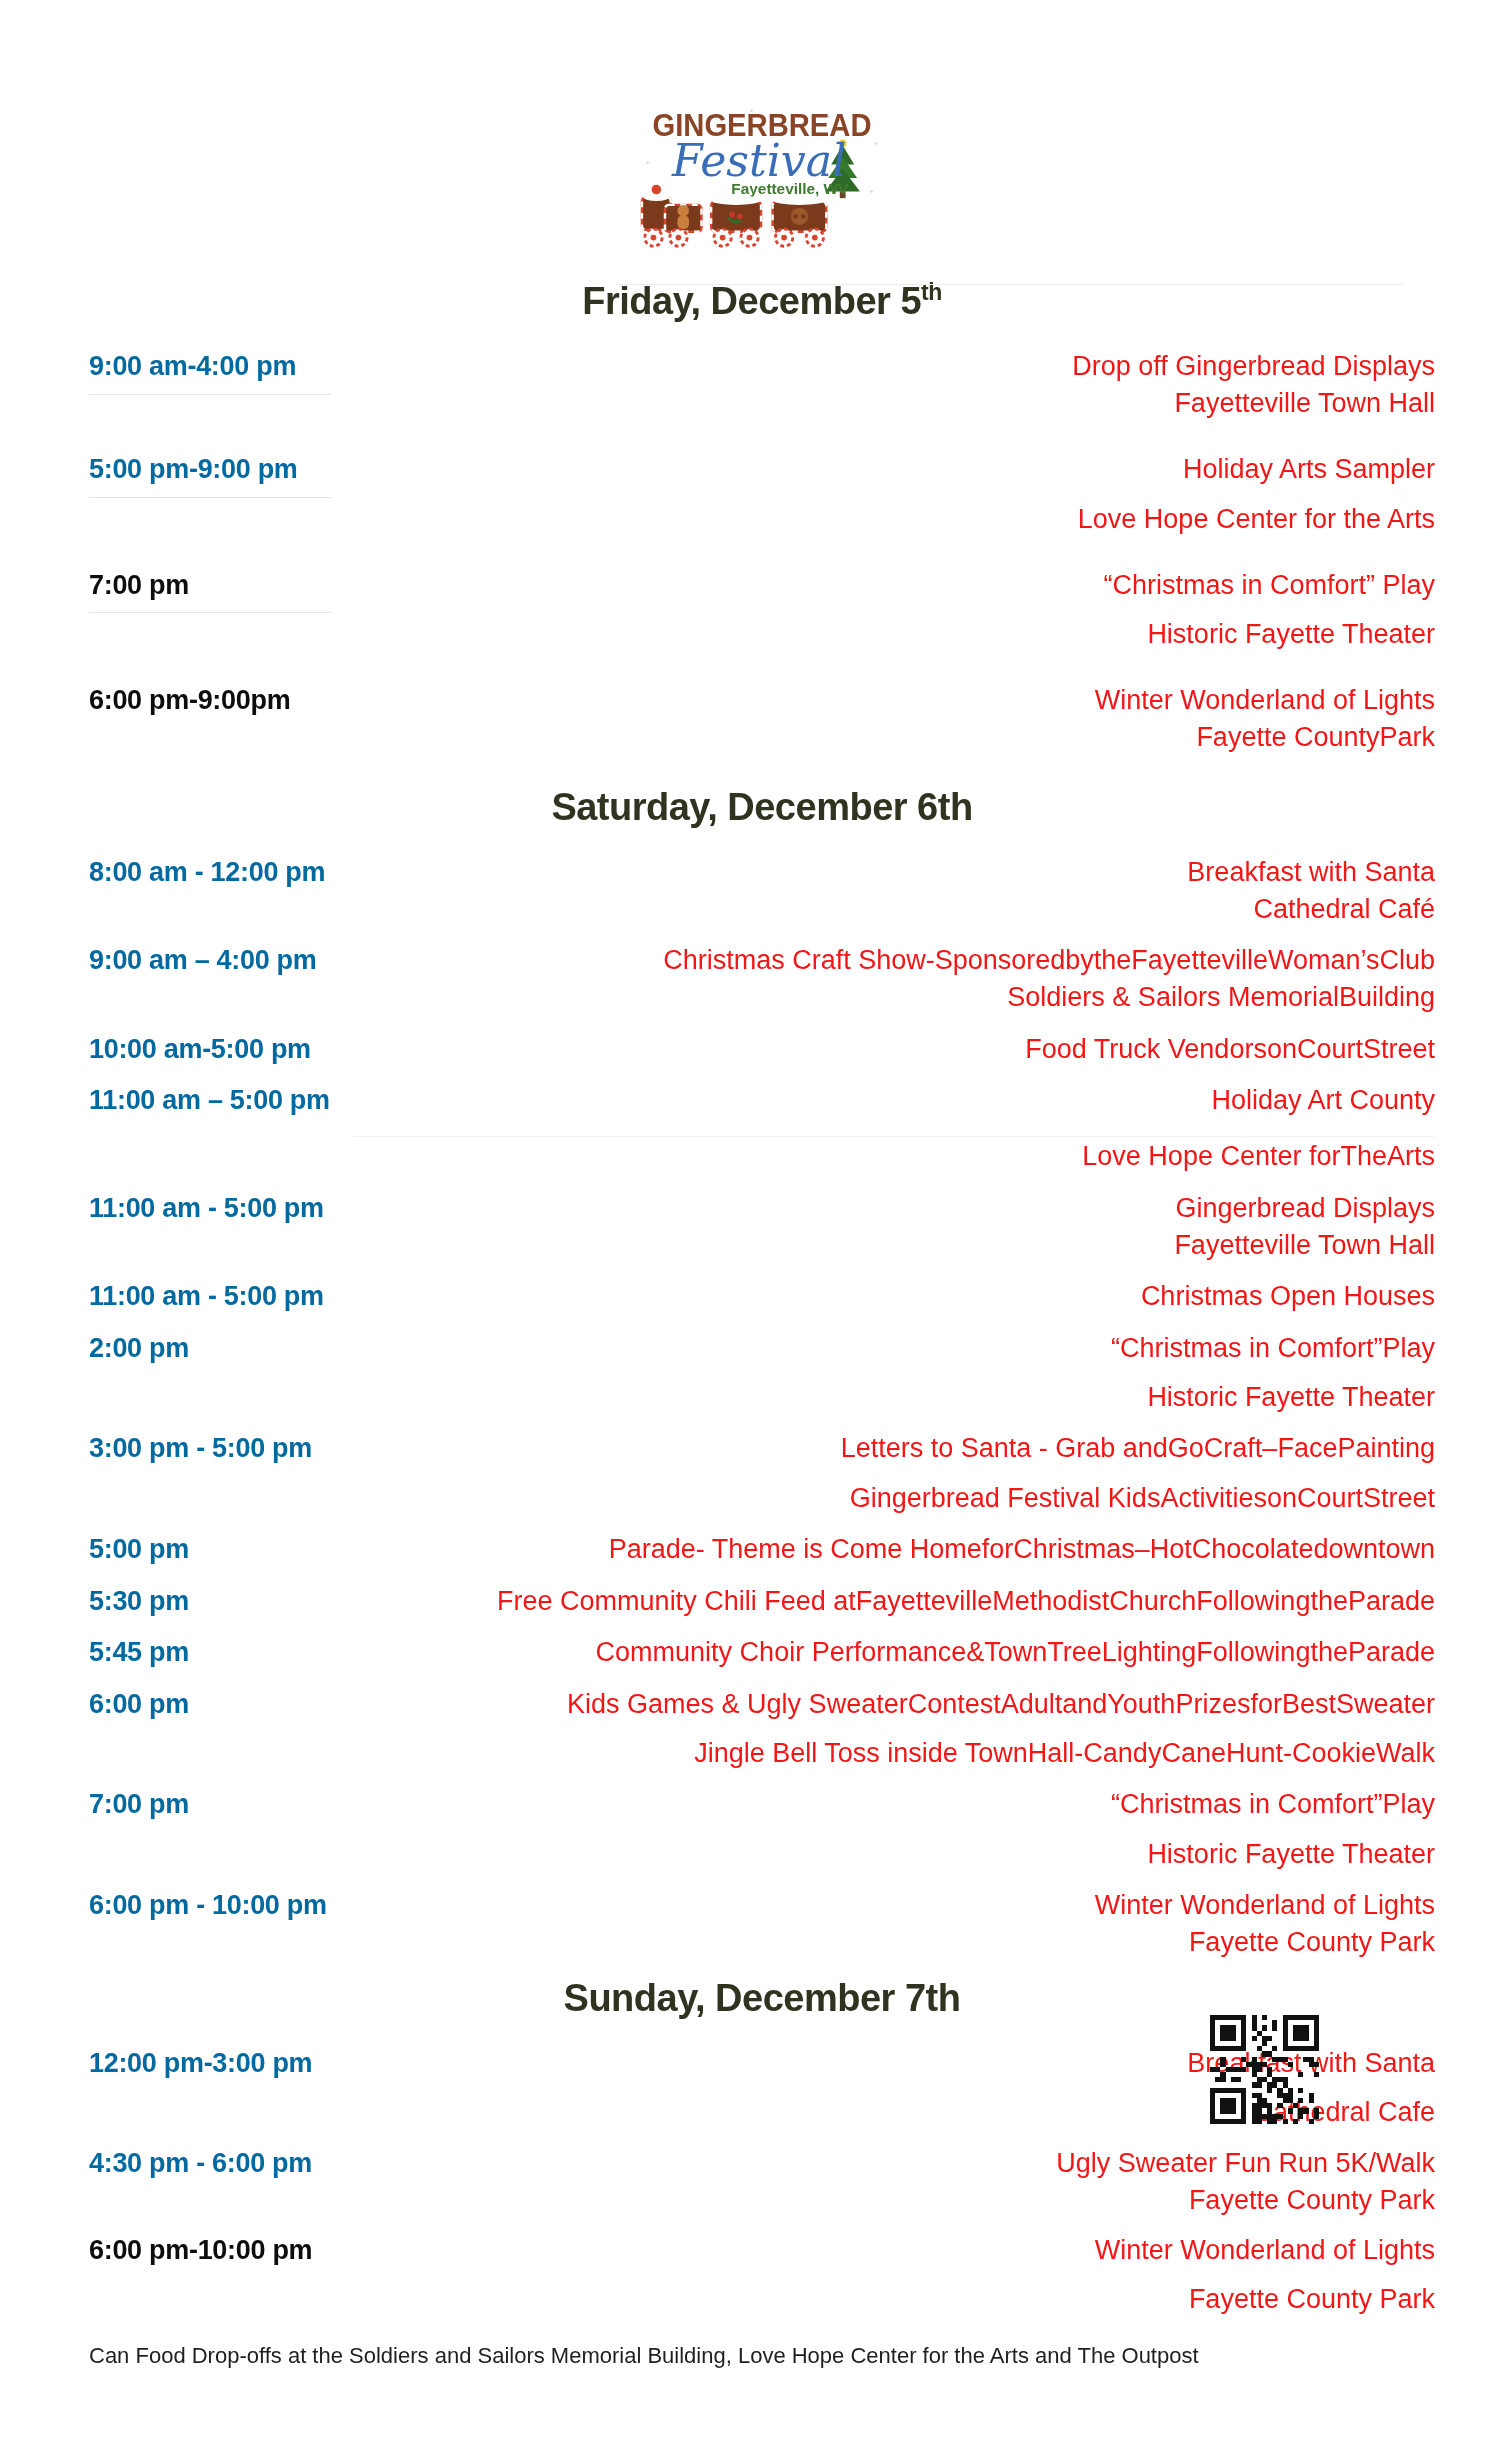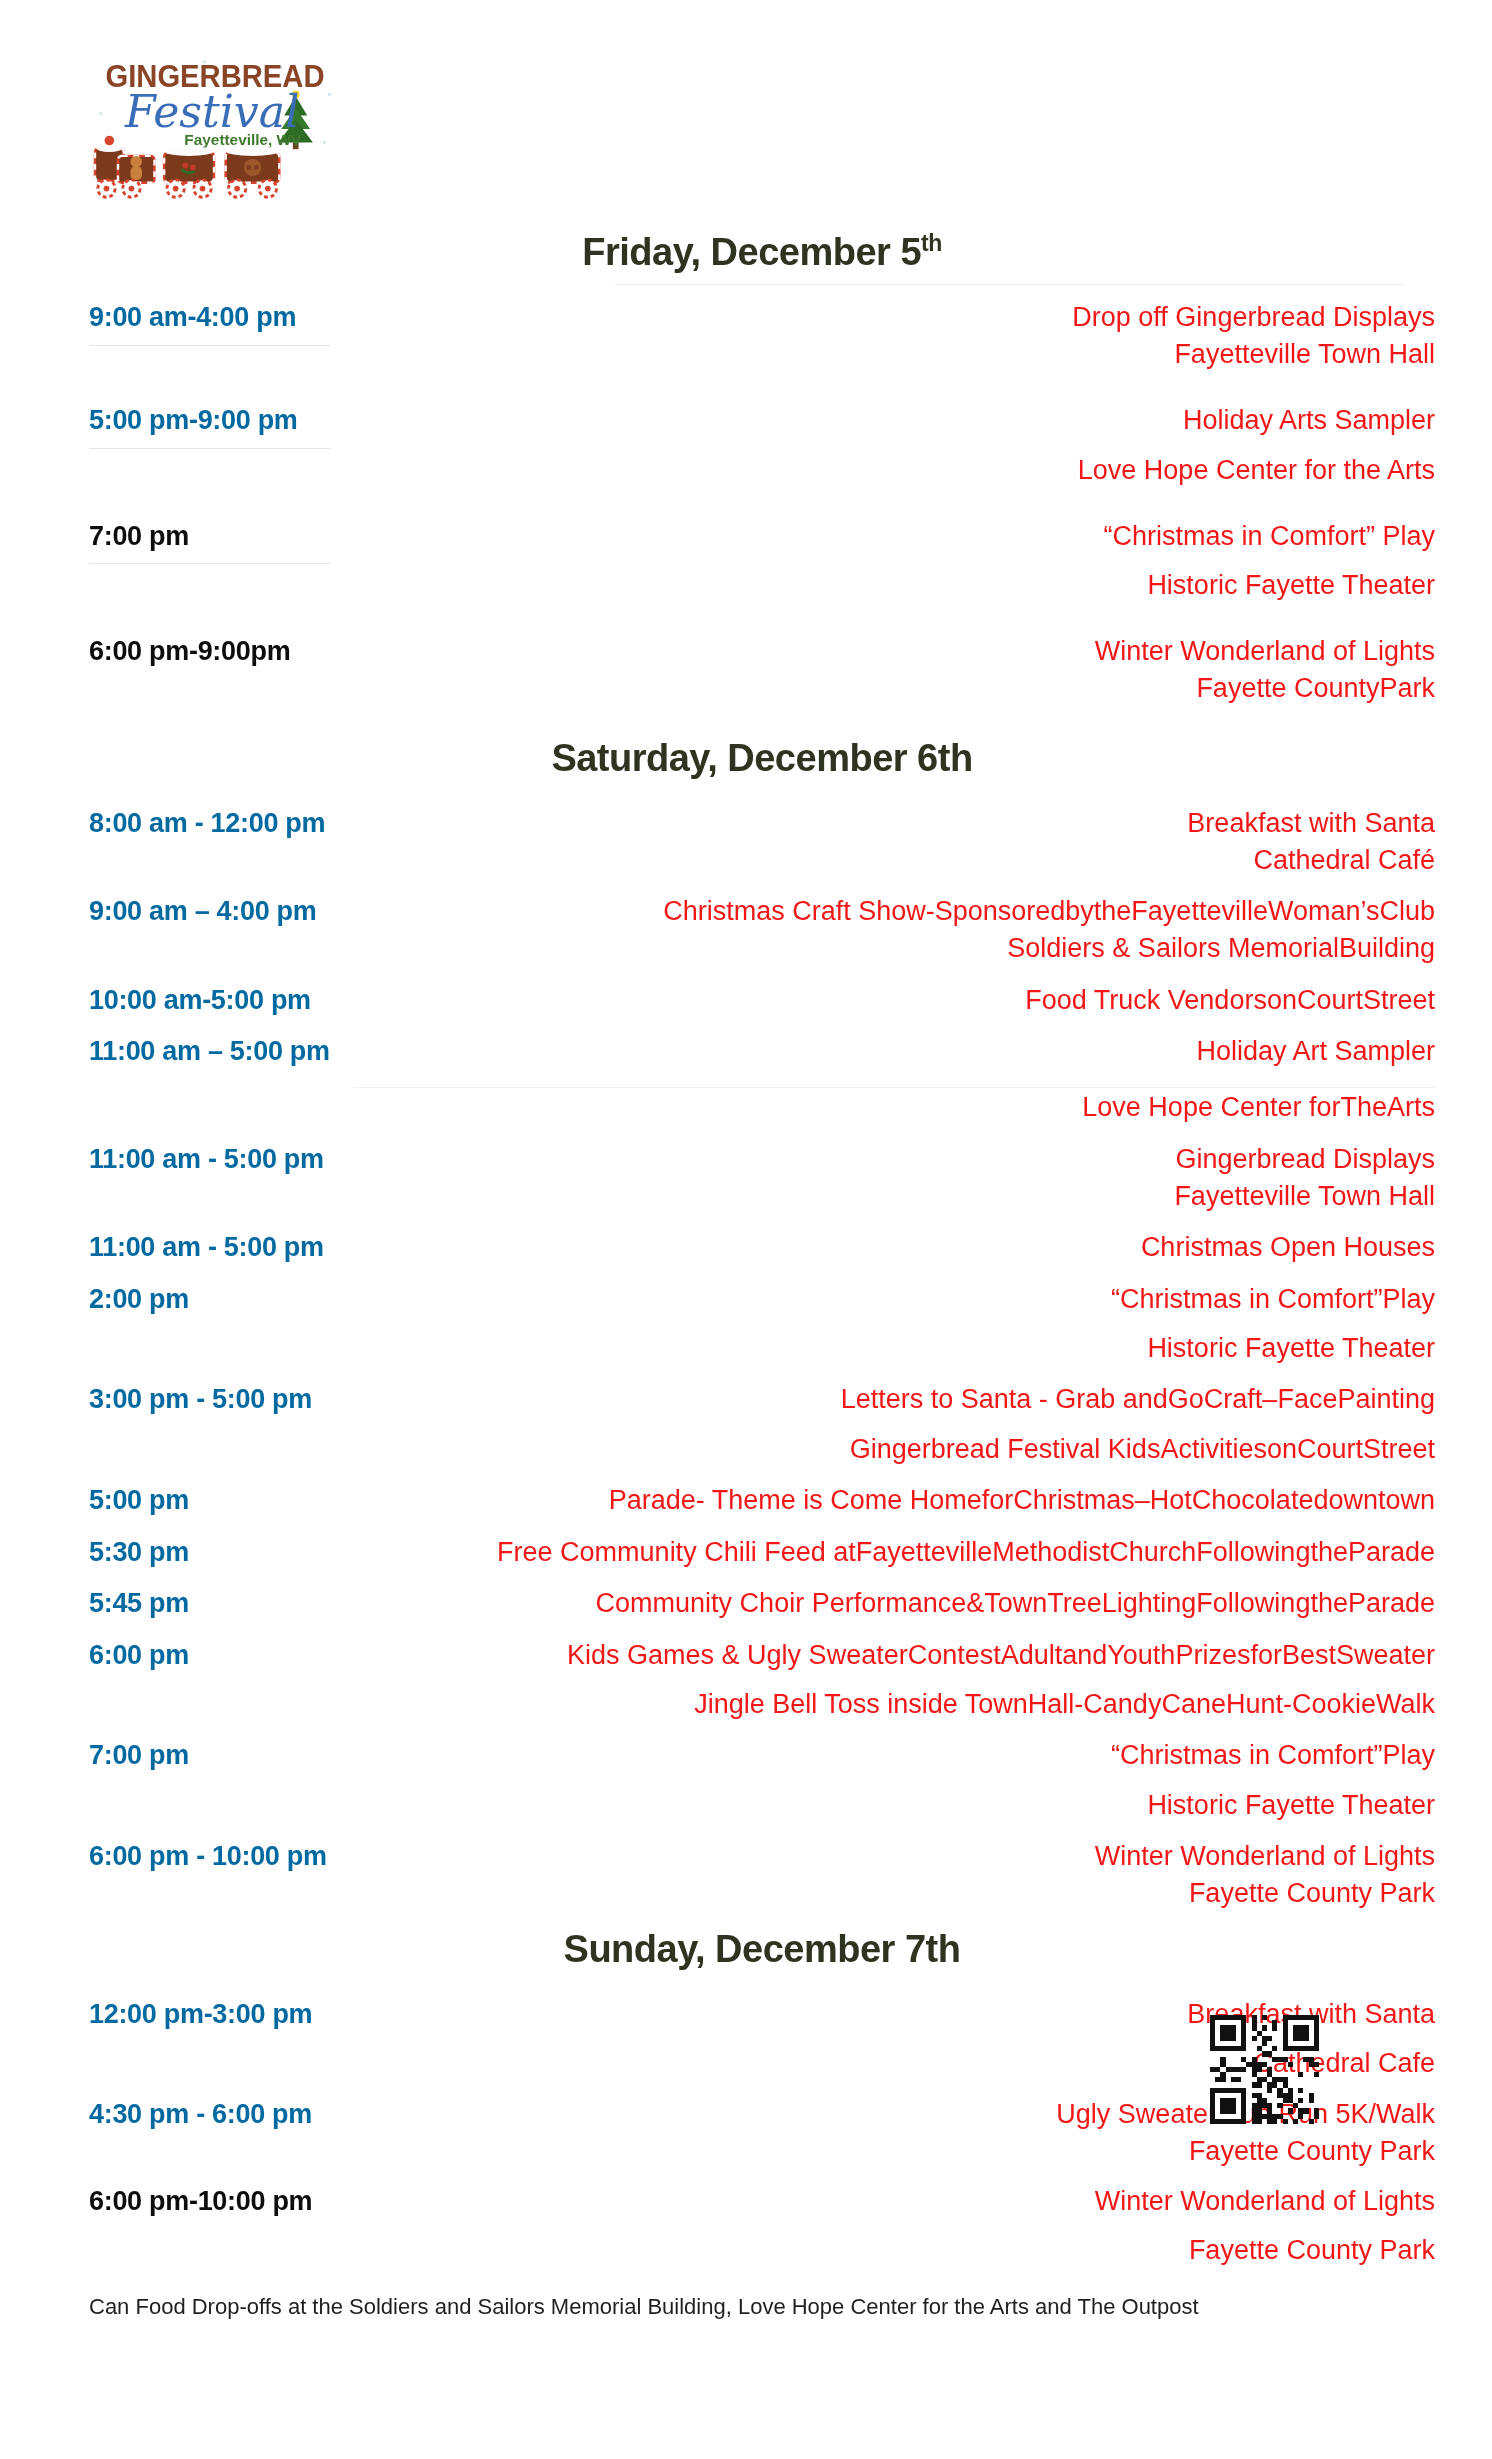--- a/index.html
+++ b/index.html
@@ -1,21 +1,21 @@
 <!DOCTYPE html>
 <html><head>
 <meta charset="utf-8">
 <style>
   html,body{margin:0;padding:0;}
   body{
     width:1493px;height:2459px;background:#ffffff;overflow:hidden;position:relative;
     font-family:"Liberation Sans", sans-serif;
   }
   .page{padding:0 58px 0 89px;}
-  .logo-wrap{display:flex;justify-content:flex-start;padding-top:56px;height:152px;}
+  .logo-wrap{display:flex;justify-content:center;padding-top:105px;height:152px;}
   .day-heading{
     text-align:center;font-size:38px;font-weight:bold;color:#2e3420;
     margin:13.4px 0 25px;line-height:44px;letter-spacing:-0.5px;
   }
   .day-heading sup{font-size:23px;}
   .event-row{display:grid;grid-template-columns:264px 1fr;font-size:27px;}
   .day-0 .event-row{margin-bottom:29px;}
   .day-1 .event-row{margin-bottom:14.4px;}
   .day-2 .event-row{margin-bottom:13.4px;}
   .event-time{font-weight:bold;color:#0369a1;line-height:37px;letter-spacing:-0.3px;}
@@ -159,21 +159,21 @@
         </div>
         <div class="event-row">
           <div class="event-time">10:00 am-5:00 pm</div>
           <div class="event-lines">
             <div class="event-line">Food Truck VendorsonCourtStreet</div>
           </div>
         </div>
         <div class="event-row spread2">
           <div class="event-time">11:00 am – 5:00 pm</div>
           <div class="event-lines">
-            <div class="event-line">Holiday Art Sampler</div>
+            <div class="event-line">Holiday Art County</div>
             <div class="event-line">Love Hope Center forTheArts</div>
           </div>
         </div>
         <div class="event-row">
           <div class="event-time">11:00 am - 5:00 pm</div>
           <div class="event-lines">
             <div class="event-line">Gingerbread Displays</div>
             <div class="event-line">Fayetteville Town Hall</div>
           </div>
         </div>

